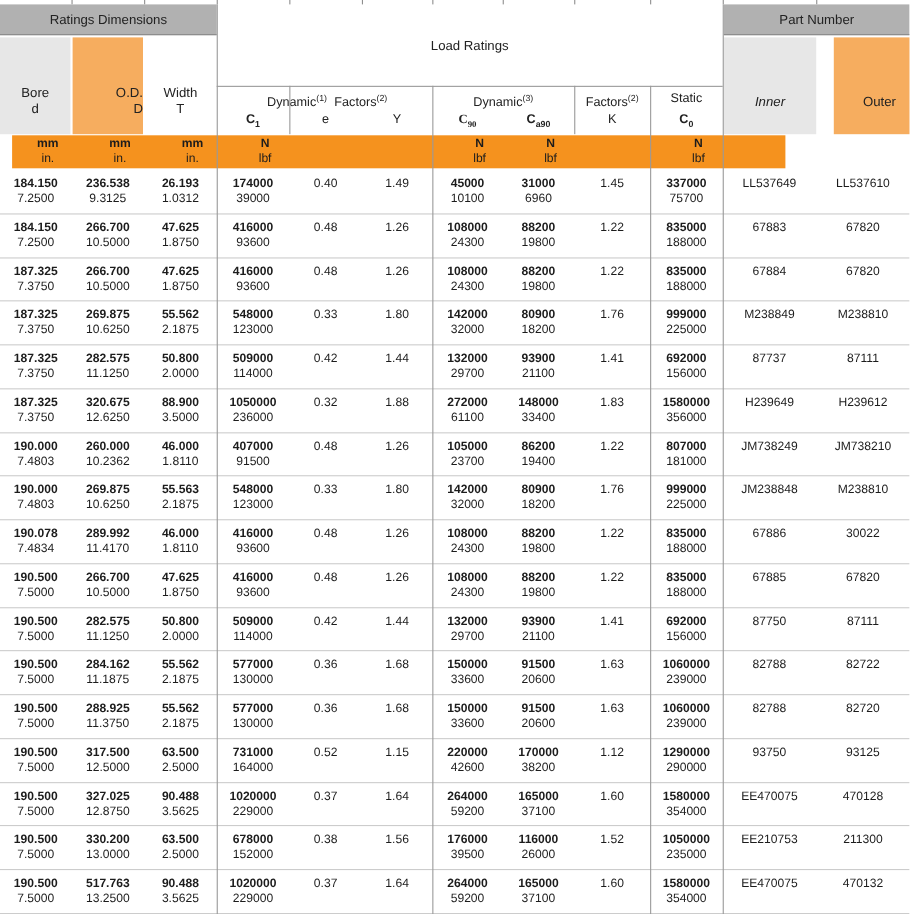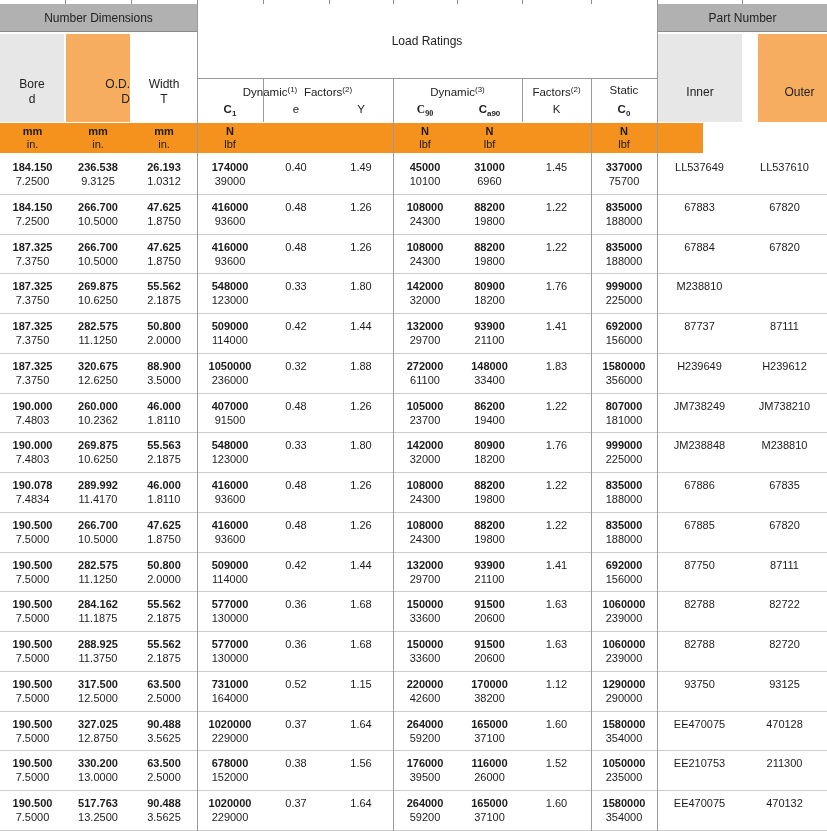--- a/index.html
+++ b/index.html
@@ -13,21 +13,21 @@
   .band-l{left:0;width:197px;}
   .band-r{left:658px;width:169px;}
   .load-title{position:absolute;left:197px;top:4px;width:460px;height:74px;display:flex;
         align-items:center;justify-content:center;font-size:12px;color:#222;}
   
   .hcell{position:absolute;top:34px;height:88px;box-sizing:border-box;display:flex;flex-direction:column;
         align-items:center;justify-content:center;padding-top:28px;font-size:12px;line-height:15px;color:#222;text-align:center;}
   .hc-bore{left:0;width:64px;background:#e7e7e7;align-items:center;}
   .hc-od{left:66px;width:64px;background:#f6ad5f;align-items:flex-end;}
   .hc-width{left:132px;width:64px;background:#fff;}
-  .hc-inner{left:658px;width:84px;background:#e7e7e7;}
+  .hc-inner{left:658px;width:84px;background:#e7e7e7;font-style:italic;}
   .hc-outer{left:744px;width:83px;background:#f6ad5f;margin-left:14px;}
   
   .subrule{position:absolute;left:197px;top:78px;width:460px;height:1px;background:#999;}
   .grouplbl{position:absolute;top:82px;height:16px;line-height:16px;font-size:11.5px;text-align:center;color:#222;}
   .g-dyn1{left:197px;width:66px;padding-left:40px;}
   .g-fact-a{left:263px;width:130px;}
   .g-dyn3{left:393px;width:129px;}
   .g-fact-b{left:522px;width:69px;}
   .g-static{left:591px;width:66px;}
   .symlbl{position:absolute;top:100px;height:18px;line-height:18px;font-size:11.5px;font-weight:bold;text-align:center;color:#222;}
@@ -42,21 +42,21 @@
   sub{font-size:8px;vertical-align:-3px;}
   
   .vline{position:absolute;width:1px;background:#9a9a9a;}
   .vl-197{left:197px;top:4px;height:827px;}
   .vl-393{left:393px;top:78px;height:753px;}
   .vl-591{left:591px;top:78px;height:753px;}
   .vl-657{left:657px;top:4px;height:827px;}
   .vl-263{left:263px;top:78px;height:44px;}
   .vl-522{left:522px;top:78px;height:44px;}
   
-  .units{position:absolute;left:0;top:123px;width:703px;height:30px;background:#f5921e;}
+  .units{position:absolute;left:11px;top:123px;width:703px;height:30px;background:#f5921e;}
   .ucell{position:absolute;top:2px;text-align:center;font-size:11px;line-height:13px;color:#1c1c1c;}
   .u-bore{left:0;width:65px;} .u-od{left:65px;width:66px;} .u-width{left:131px;width:66px;}
   .u-c1{left:197px;width:66px;} .u-c90{left:393px;width:64px;} .u-ca90{left:457px;width:65px;} .u-c0{left:591px;width:66px;}
   .ub{font-weight:bold;}
   
   .tbody{position:absolute;left:0;top:155px;width:827px;height:676px;display:flex;flex-direction:column;}
   .row{flex:1;display:grid;grid-template-columns:65px 66px 66px 66px 66px 64px 64px 65px 69px 66px 85px 85px;
        border-bottom:1px solid #ccc;box-sizing:border-box;}
   .cell{text-align:center;padding-top:5px;font-size:11px;line-height:14px;color:#1c1c1c;}
   .v1.b{font-weight:bold;}
@@ -72,21 +72,21 @@
   <div class="tick" style="left:263px"></div>
   <div class="tick" style="left:329px"></div>
   <div class="tick" style="left:393px"></div>
   <div class="tick" style="left:457px"></div>
   <div class="tick" style="left:522px"></div>
   <div class="tick" style="left:591px"></div>
   <div class="tick" style="left:657px"></div>
   <div class="tick" style="left:742px"></div>
 
   <div class="band band-l">
-    <span>Number Dimensions</span>
+    <span>Ratings Dimensions</span>
   </div>
   <div class="load-title">Load Ratings</div>
   <div class="band band-r">
     <span>Part Number</span>
   </div>
 
   <div class="hcell hc-bore">
     <div>Bore</div>
     <div>d</div>
   </div>
@@ -319,20 +319,23 @@
           <div class="v2">18200</div>
         </div>
         <div class="cell">
           <div class="v1">1.76</div>
         </div>
         <div class="cell">
           <div class="v1 b">999000</div>
           <div class="v2">225000</div>
         </div>
         <div class="cell">
+          <div class="v1">M238849</div>
+        </div>
+        <div class="cell">
           <div class="v1">M238810</div>
         </div>
       </div>
       <div class="row">
         <div class="cell">
           <div class="v1 b">187.325</div>
           <div class="v2">7.3750</div>
         </div>
         <div class="cell">
           <div class="v1 b">282.575</div>
@@ -544,21 +547,21 @@
           <div class="v1">1.22</div>
         </div>
         <div class="cell">
           <div class="v1 b">835000</div>
           <div class="v2">188000</div>
         </div>
         <div class="cell">
           <div class="v1">67886</div>
         </div>
         <div class="cell">
-          <div class="v1">67835</div>
+          <div class="v1">30022</div>
         </div>
       </div>
       <div class="row">
         <div class="cell">
           <div class="v1 b">190.500</div>
           <div class="v2">7.5000</div>
         </div>
         <div class="cell">
           <div class="v1 b">266.700</div>
           <div class="v2">10.5000</div>

